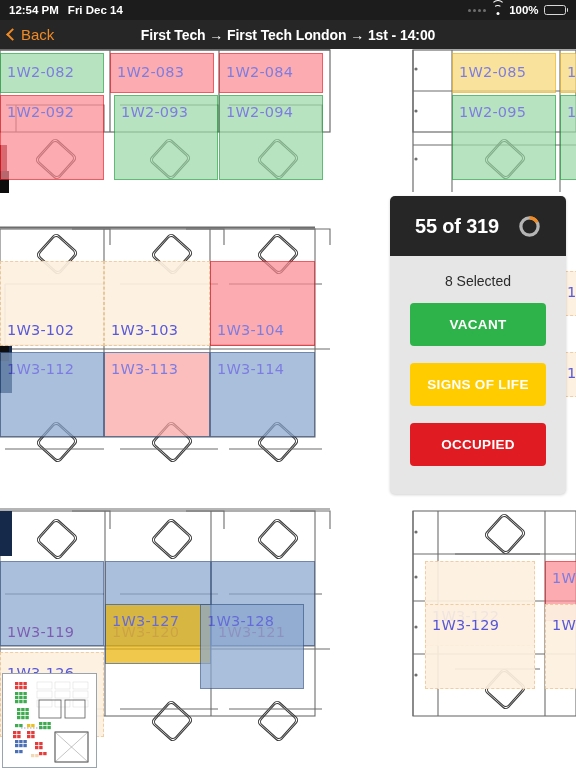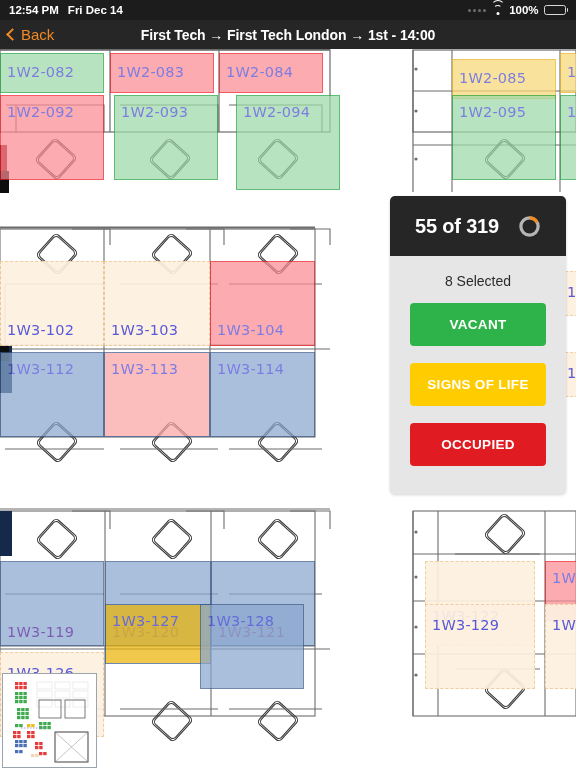--- a/index.html
+++ b/index.html
@@ -258,33 +258,33 @@
   <div id="desk-layer">
       <div class="desk" style="left: 0px; top: 4px; width: 104px; height: 40px; background: rgb(158, 217, 168); opacity: 0.72; border: 1.6px solid rgb(34, 163, 63);">
         <span class="lbl" style="color: rgb(75, 75, 216); top: 10px;">1W2-082</span>
       </div>
       <div class="desk" style="left: 110px; top: 4px; width: 104px; height: 40px; background: rgb(251, 139, 146); opacity: 0.72; border: 1.6px solid rgb(238, 28, 37);">
         <span class="lbl" style="color: rgb(75, 75, 216); top: 10px;">1W2-083</span>
       </div>
       <div class="desk" style="left: 219px; top: 4px; width: 104px; height: 40px; background: rgb(251, 139, 146); opacity: 0.72; border: 1.6px solid rgb(238, 28, 37);">
         <span class="lbl" style="color: rgb(75, 75, 216); top: 10px;">1W2-084</span>
       </div>
-      <div class="desk" style="left: 452px; top: 10px; width: 104px; height: 40px; background: rgb(248, 217, 119); opacity: 0.72; border: 1.6px solid rgb(232, 177, 28);">
+      <div class="desk" style="left: 452px; top: 4px; width: 104px; height: 40px; background: rgb(248, 217, 119); opacity: 0.72; border: 1.6px solid rgb(232, 177, 28);">
         <span class="lbl" style="color: rgb(75, 75, 216); top: 10px;">1W2-085</span>
       </div>
       <div class="desk" style="left: 560px; top: 4px; width: 104px; height: 40px; background: rgb(248, 217, 119); opacity: 0.72; border: 1.6px solid rgb(232, 177, 28);">
         <span class="lbl" style="color: rgb(75, 75, 216); top: 10px;">1W2-086</span>
       </div>
       <div class="desk" style="left: 0px; top: 46px; width: 104px; height: 85px; background: rgb(251, 139, 146); opacity: 0.72; border: 1.6px solid rgb(238, 28, 37);">
         <span class="lbl" style="color: rgb(75, 75, 216); top: 8px;">1W2-092</span>
       </div>
       <div class="desk" style="left: 114px; top: 46px; width: 104px; height: 85px; background: rgb(158, 217, 168); opacity: 0.72; border: 1.6px solid rgb(34, 163, 63);">
         <span class="lbl" style="color: rgb(75, 75, 216); top: 8px;">1W2-093</span>
       </div>
-      <div class="desk" style="left: 236px; top: 46px; width: 104px; height: 95px; background: rgb(158, 217, 168); opacity: 0.72; border: 1.6px solid rgb(34, 163, 63);">
+      <div class="desk" style="left: 219px; top: 46px; width: 104px; height: 85px; background: rgb(158, 217, 168); opacity: 0.72; border: 1.6px solid rgb(34, 163, 63);">
         <span class="lbl" style="color: rgb(75, 75, 216); top: 8px;">1W2-094</span>
       </div>
       <div class="desk" style="left: 452px; top: 46px; width: 104px; height: 85px; background: rgb(158, 217, 168); opacity: 0.72; border: 1.6px solid rgb(34, 163, 63);">
         <span class="lbl" style="color: rgb(75, 75, 216); top: 8px;">1W2-095</span>
       </div>
       <div class="desk" style="left: 560px; top: 46px; width: 104px; height: 85px; background: rgb(158, 217, 168); opacity: 0.72; border: 1.6px solid rgb(34, 163, 63);">
         <span class="lbl" style="color: rgb(75, 75, 216); top: 8px;">1W2-096</span>
       </div>
       <div class="desk" style="left: 0px; top: 212px; width: 104px; height: 85px; background: rgb(253, 240, 224); opacity: 0.92; border: 1.2px dashed rgb(240, 201, 154);">
         <span class="lbl" style="color: rgb(75, 75, 216); top: 60px;">1W3-102</span>

